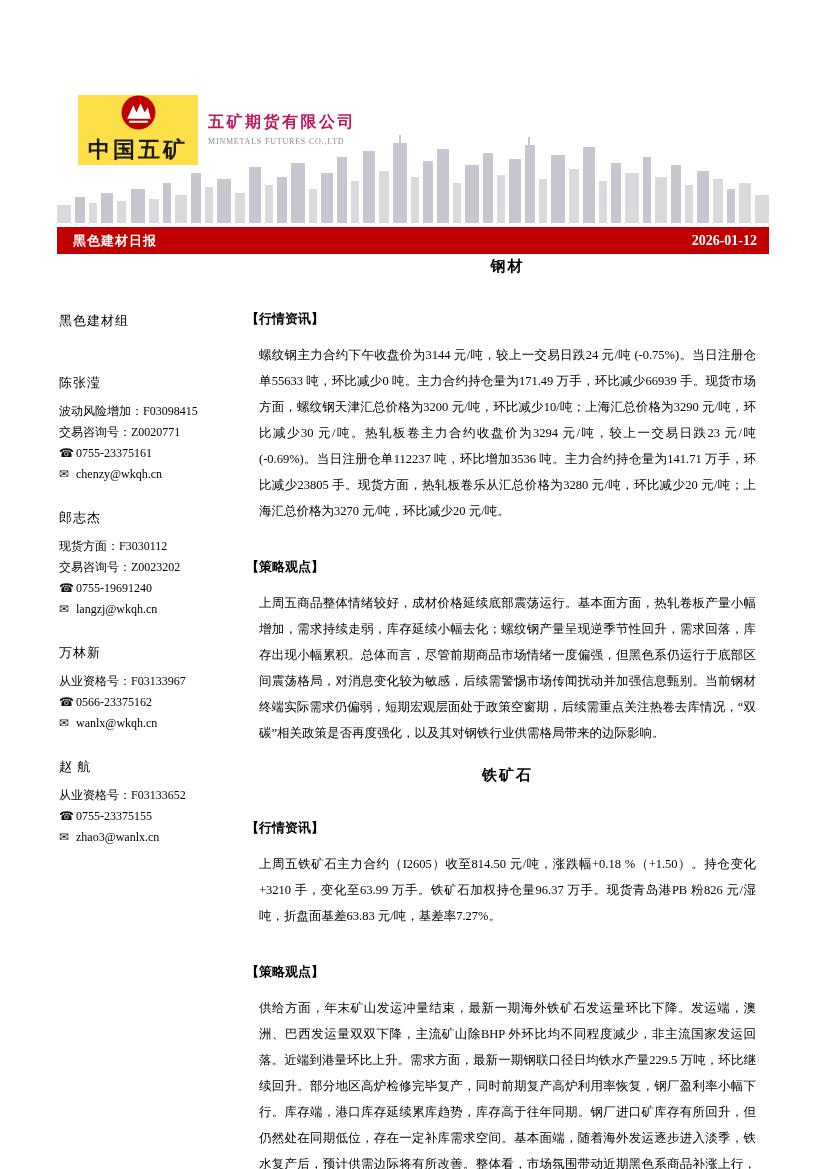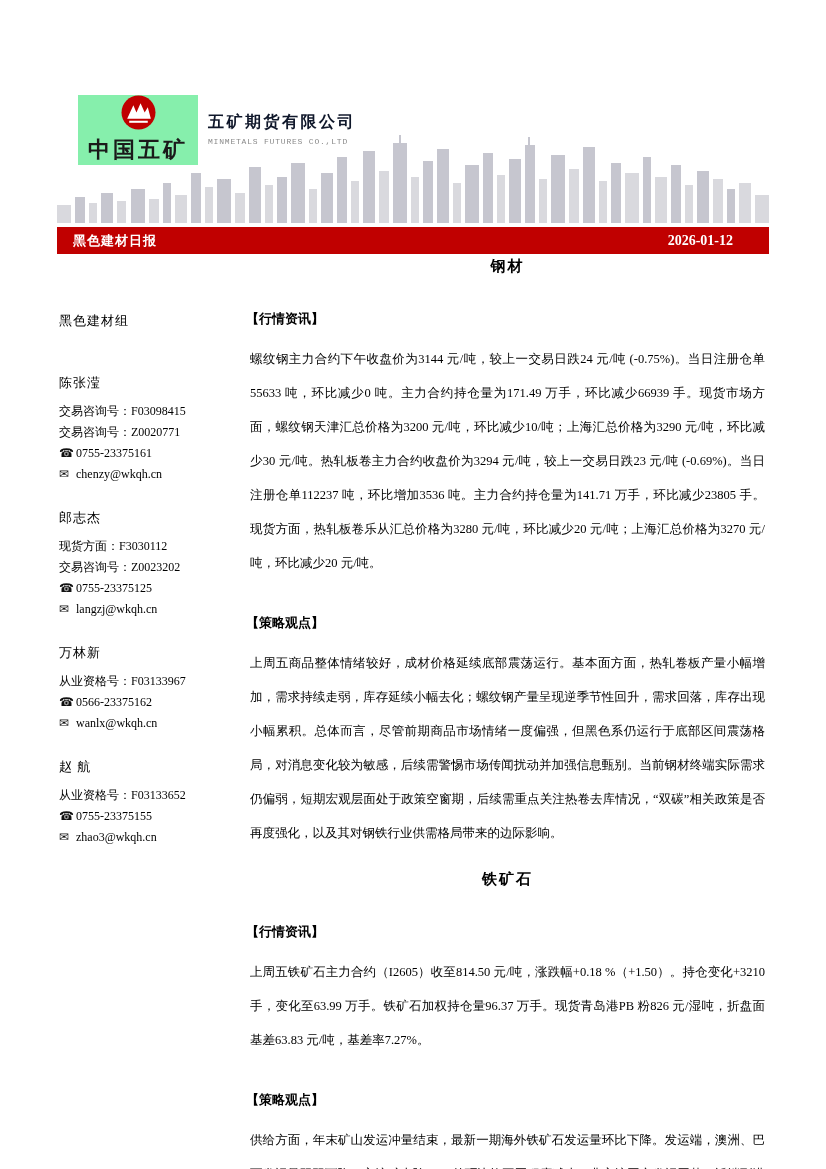--- a/index.html
+++ b/index.html
@@ -8,40 +8,40 @@
     position: relative;
     width: 826px; height: 1169px;
     margin: 0 auto;
     background: #ffffff;
     overflow: hidden;
     font-family: "Liberation Serif", "DejaVu Serif", serif;
     color: #000;
   }
   
   .skyline { position:absolute; left:57px; top:134px; width:712px; height:89px; }
-  .brand { position:absolute; left:78px; top:95px; width:120px; text-align:center; z-index:2; background:#86efac; }
+  .brand { position:absolute; left:78px; top:95px; width:120px; text-align:center; z-index:2; background:#fde047; }
   .logo-circle { width:35px; height:35px; margin:0 auto 5px auto; display:block; }
   .logo-text {
     font-size:22px; font-weight:bold; letter-spacing:3px; color:#1a1a1a;
   }
   .company { position:absolute; left:208px; top:112px; z-index:2; }
   .company-cn {
     font-family:"Liberation Sans", sans-serif;
-    font-size:16px; font-weight:bold; color:#0f172a; letter-spacing:2.5px;
+    font-size:16px; font-weight:bold; color:#be185d; letter-spacing:2.5px;
   }
   .company-en {
-    font-family:Liberation Mono, monospace;
+    font-family:Liberation Serif, serif;
     font-size:8px; color:#8a8a8a; letter-spacing:0.8px; margin-top:4px;
   }
   
   .banner {
     position:absolute; left:57px; top:227px; width:712px; height:27px;
     background:#c00000; color:#fff;
     display:flex; align-items:center; justify-content:space-between;
-    padding:0 36px 0 16px;
+    padding:0 12px 0 16px;
     font-family:"Liberation Sans", sans-serif;
   }
   .banner-title { font-size:13px; font-weight:bold; letter-spacing:1px; }
   .banner-date { font-size:14px; font-weight:bold; font-family:"Liberation Serif", serif; }
   
   .columns { position:absolute; left:57px; top:254px; width:712px; bottom:0; display:flex; }
   .sidebar { width:183px; padding:58px 12px 0 2px; }
   .content { flex:1; padding:3px 0 0 6px; }
 
   .group-title { font-size:13px; letter-spacing:1px; margin-bottom:44px; }
@@ -50,21 +50,21 @@
   .m-row { font-size:12px; line-height:21px; white-space:nowrap; }
   .ic { display:inline-block; width:17px; font-size:12px; color:#111; }
 
   .section-title {
     text-align:center; font-size:15px; font-weight:bold;
     letter-spacing:2px; margin:0;
   }
   .mt-lg { margin-top:20px; }
   .block-label { font-size:13px; font-weight:bold; margin:34px 0 14px 0; }
   .block-text {
-    font-size:12.5px; line-height:34px; text-align:justify; margin:4px;
+    font-size:12.5px; line-height:26px; text-align:justify; margin:13px;
   }
 </style>
 </head>
 <body>
 
 <div class="page">
 
   <svg class="skyline" viewBox="0 0 712 89" preserveAspectRatio="none">
     <g fill="#d9d9de">
       <rect x="0" y="71" width="14" height="18"></rect>
@@ -142,46 +142,46 @@
     <span class="banner-date">2026-01-12</span>
   </div>
 
   <div class="columns">
 
     <aside class="sidebar">
       <div class="group-title">黑色建材组</div>
 
       <div class="member">
         <div class="m-name">陈张滢</div>
-        <div class="m-row">交易咨询号：F03098415</div>
+        <div class="m-row">波动风险增加：F03098415</div>
         <div class="m-row">交易咨询号：Z0020771</div>
         <div class="m-row"><span class="ic">☎</span><span>0755-23375161</span></div>
         <div class="m-row"><span class="ic">✉</span><span>chenzy@wkqh.cn</span></div>
       </div>
 
       <div class="member">
         <div class="m-name">郎志杰</div>
         <div class="m-row">现货方面：F3030112</div>
         <div class="m-row">交易咨询号：Z0023202</div>
-        <div class="m-row"><span class="ic">☎</span><span>0755-23375125</span></div>
+        <div class="m-row"><span class="ic">☎</span><span>0755-19691240</span></div>
         <div class="m-row"><span class="ic">✉</span><span>langzj@wkqh.cn</span></div>
       </div>
 
       <div class="member">
         <div class="m-name">万林新</div>
         <div class="m-row">从业资格号：F03133967</div>
         <div class="m-row"><span class="ic">☎</span><span>0566-23375162</span></div>
         <div class="m-row"><span class="ic">✉</span><span>wanlx@wkqh.cn</span></div>
       </div>
 
       <div class="member">
         <div class="m-name">赵 航</div>
         <div class="m-row">从业资格号：F03133652</div>
         <div class="m-row"><span class="ic">☎</span><span>0755-23375155</span></div>
-        <div class="m-row"><span class="ic">✉</span><span>zhao3@wkqh.cn</span></div>
+        <div class="m-row"><span class="ic">✉</span><span>zhao3@wanlx.cn</span></div>
       </div>
     </aside>
 
     <main class="content">
 
       <h2 class="section-title">钢材</h2>
 
       <div class="block-label">【行情资讯】</div>
       <p class="block-text">螺纹钢主力合约下午收盘价为3144 元/吨，较上一交易日跌24 元/吨 (-0.75%)。当日注册仓单55633 吨，环比减少0 吨。主力合约持仓量为171.49 万手，环比减少66939 手。现货市场方面，螺纹钢天津汇总价格为3200 元/吨，环比减少10/吨；上海汇总价格为3290 元/吨，环比减少30 元/吨。热轧板卷主力合约收盘价为3294 元/吨，较上一交易日跌23 元/吨 (-0.69%)。当日注册仓单112237 吨，环比增加3536 吨。主力合约持仓量为141.71 万手，环比减少23805 手。现货方面，热轧板卷乐从汇总价格为3280 元/吨，环比减少20 元/吨；上海汇总价格为3270 元/吨，环比减少20 元/吨。</p>
 

